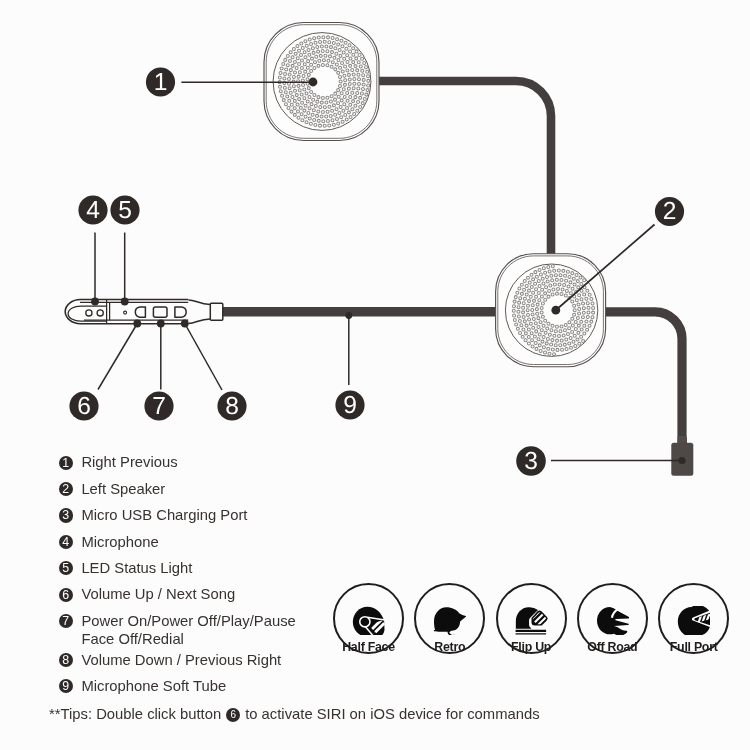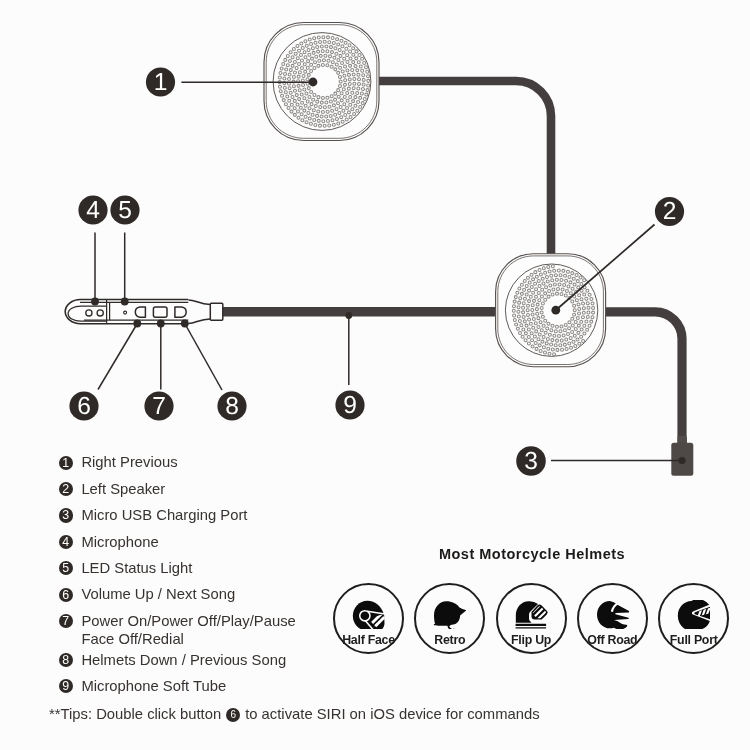--- a/index.html
+++ b/index.html
@@ -15,21 +15,21 @@
          font-family:"Liberation Sans",sans-serif;font-weight:400;}
   .legend-text{margin-left:8.6px;font-size:14.8px;color:#37322f;line-height:18.5px;}
   .legend-row.two-line{margin-bottom:1.9px;}
   .tips{position:absolute;left:49px;top:706px;font-size:14.8px;color:#37322f;display:flex;align-items:flex-end;}
   .tips .badge{width:14px;height:14px;line-height:14.3px;font-size:10px;margin:0 5px;flex:0 0 14px;}
   .compat{position:absolute;left:332px;top:546px;width:400px;}
   .compat-title{text-align:center;font-size:14.5px;font-weight:bold;color:#1d1b1a;line-height:17.3px;letter-spacing:.49px;}
   .helmets{position:absolute;left:333px;top:582.5px;display:flex;}
   .helmet{width:71px;height:71px;border-radius:50%;border:2.2px solid #201e1d;position:relative;
           box-sizing:border-box;margin-right:10.3px;
-          display:flex;flex-direction:column;align-items:center;justify-content:center;}
+          display:flex;flex-direction:column;align-items:center;justify-content:flex-end;}
   .helmet:last-child{margin-right:0;}
   .helmet svg{display:block;margin-top:9px;}
   .helmet-label{font-size:12.4px;font-weight:bold;color:#201e1d;margin-top:7.3px;
                 letter-spacing:-0.28px;line-height:9px;}
 </style>
 </head>
 <body>
 
 <div id="root">
 
@@ -173,39 +173,38 @@
       <div class="legend-row two-line">
         <div class="badge">7</div>
         <div class="legend-text">
           <div>Power On/Power Off/Play/Pause</div>
           <div>Face Off/Redial</div>
         </div>
       </div>
       <div class="legend-row">
         <div class="badge">8</div>
         <div class="legend-text">
-          <div>Helmets Down / Previous Song</div>
+          <div>Volume Down / Previous Right</div>
         </div>
       </div>
       <div class="legend-row">
         <div class="badge">9</div>
         <div class="legend-text">
           <div>Microphone Soft Tube</div>
         </div>
       </div>
     </div>
 
   <div class="tips">
     <span>**Tips: Double click button</span>
     <span class="badge">6</span>
     <span>to activate SIRI on iOS device for commands</span>
   </div>
 
   <div class="compat">
-    <div class="compat-title">Most Motorcycle Helmets</div>
   </div>
 
   <div class="helmets" id="helmets">
       <div class="helmet">
         <svg viewBox="0 0 40 36" width="33" height="29.7" fill="#0d0c0c">
           <defs>
             <clipPath id="hfvis">
               <path d="M20.2 22.6 39.8 16.3 40 27.3 30.6 34.2 21.5 25z"></path>
             </clipPath>
           </defs>

